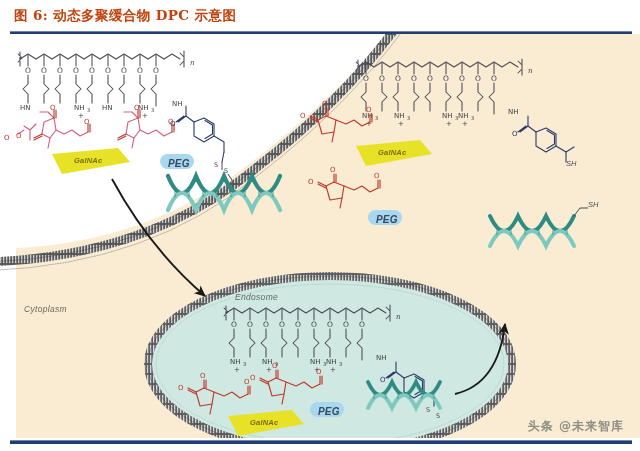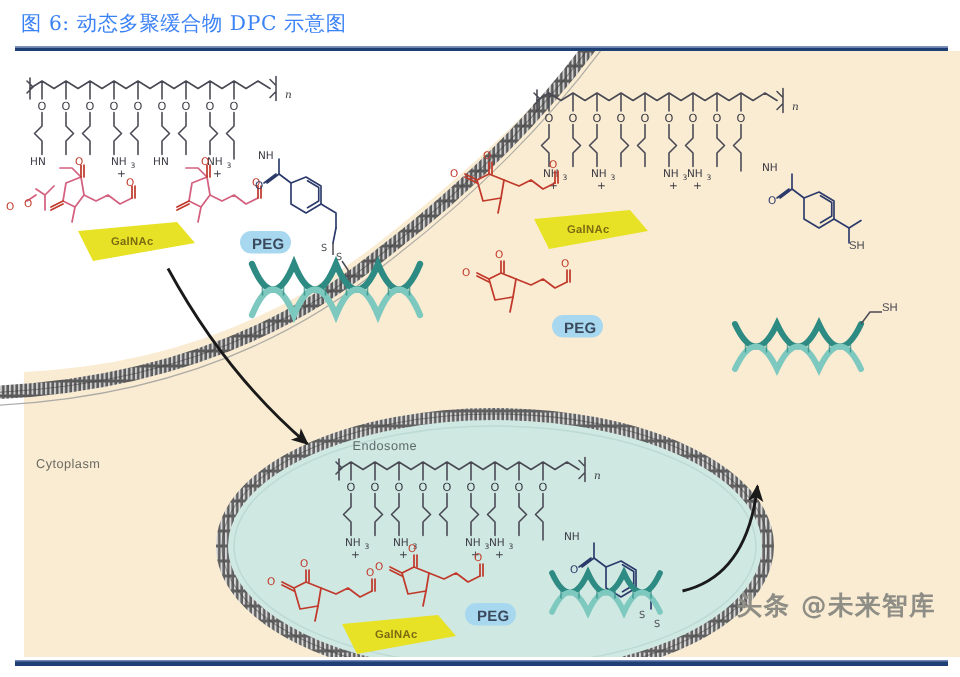--- a/index.html
+++ b/index.html
@@ -15,23 +15,23 @@
 
   
   #title-bar {
     position: absolute;
     left: 0; top: 0; width: 640px; height: 34px;
     box-sizing: border-box;
     padding: 7px 0 0 14px;
   }
   #title-text {
     font-family: "DejaVu Serif", "Liberation Serif", serif;
-    font-weight: normal;
+    font-weight: bold;
     font-size: 13.5px;
-    color: #3b82f6;
+    color: #c2410c;
     letter-spacing: 0.4px;
     white-space: nowrap;
   }
   #title-rule {
     position: absolute;
     left: 10px; top: 31px; width: 622px; height: 3px;
     background: #1f3e73;
     border-top: 1px solid #6f86b5;
   }
   #bottom-rule {
@@ -48,20 +48,21 @@
     background: #ffffff;
     overflow: hidden;
   }
   #figure svg { display: block; }
 
   
   .lbl {
     position: absolute;
     white-space: nowrap;
     pointer-events: none;
+    font-style: italic;
   }
   .lbl-cytoplasm {
     font-size: 8.5px;
     color: #6a6a62;
     letter-spacing: 0.3px;
     margin-top: 48px;
   }
   .lbl-endosome {
     font-size: 8.5px;
     color: #5e6b68;
@@ -80,23 +81,23 @@
     letter-spacing: 0.2px;
   }
   .lbl-sh {
     font-size: 7.5px;
     color: #4a4a52;
   }
 
   
   #watermark {
     position: absolute;
-    right: 16px; top: 392px;
+    right: 16px; top: 418px;
     font-family: "DejaVu Sans", sans-serif;
-    font-size: 17px;
+    font-size: 12px;
     font-weight: bold;
     color: #8e8e86;
     letter-spacing: 1px;
     white-space: nowrap;
   }
 </style>
 </head>
 <body>
 
 <div id="title-bar">

